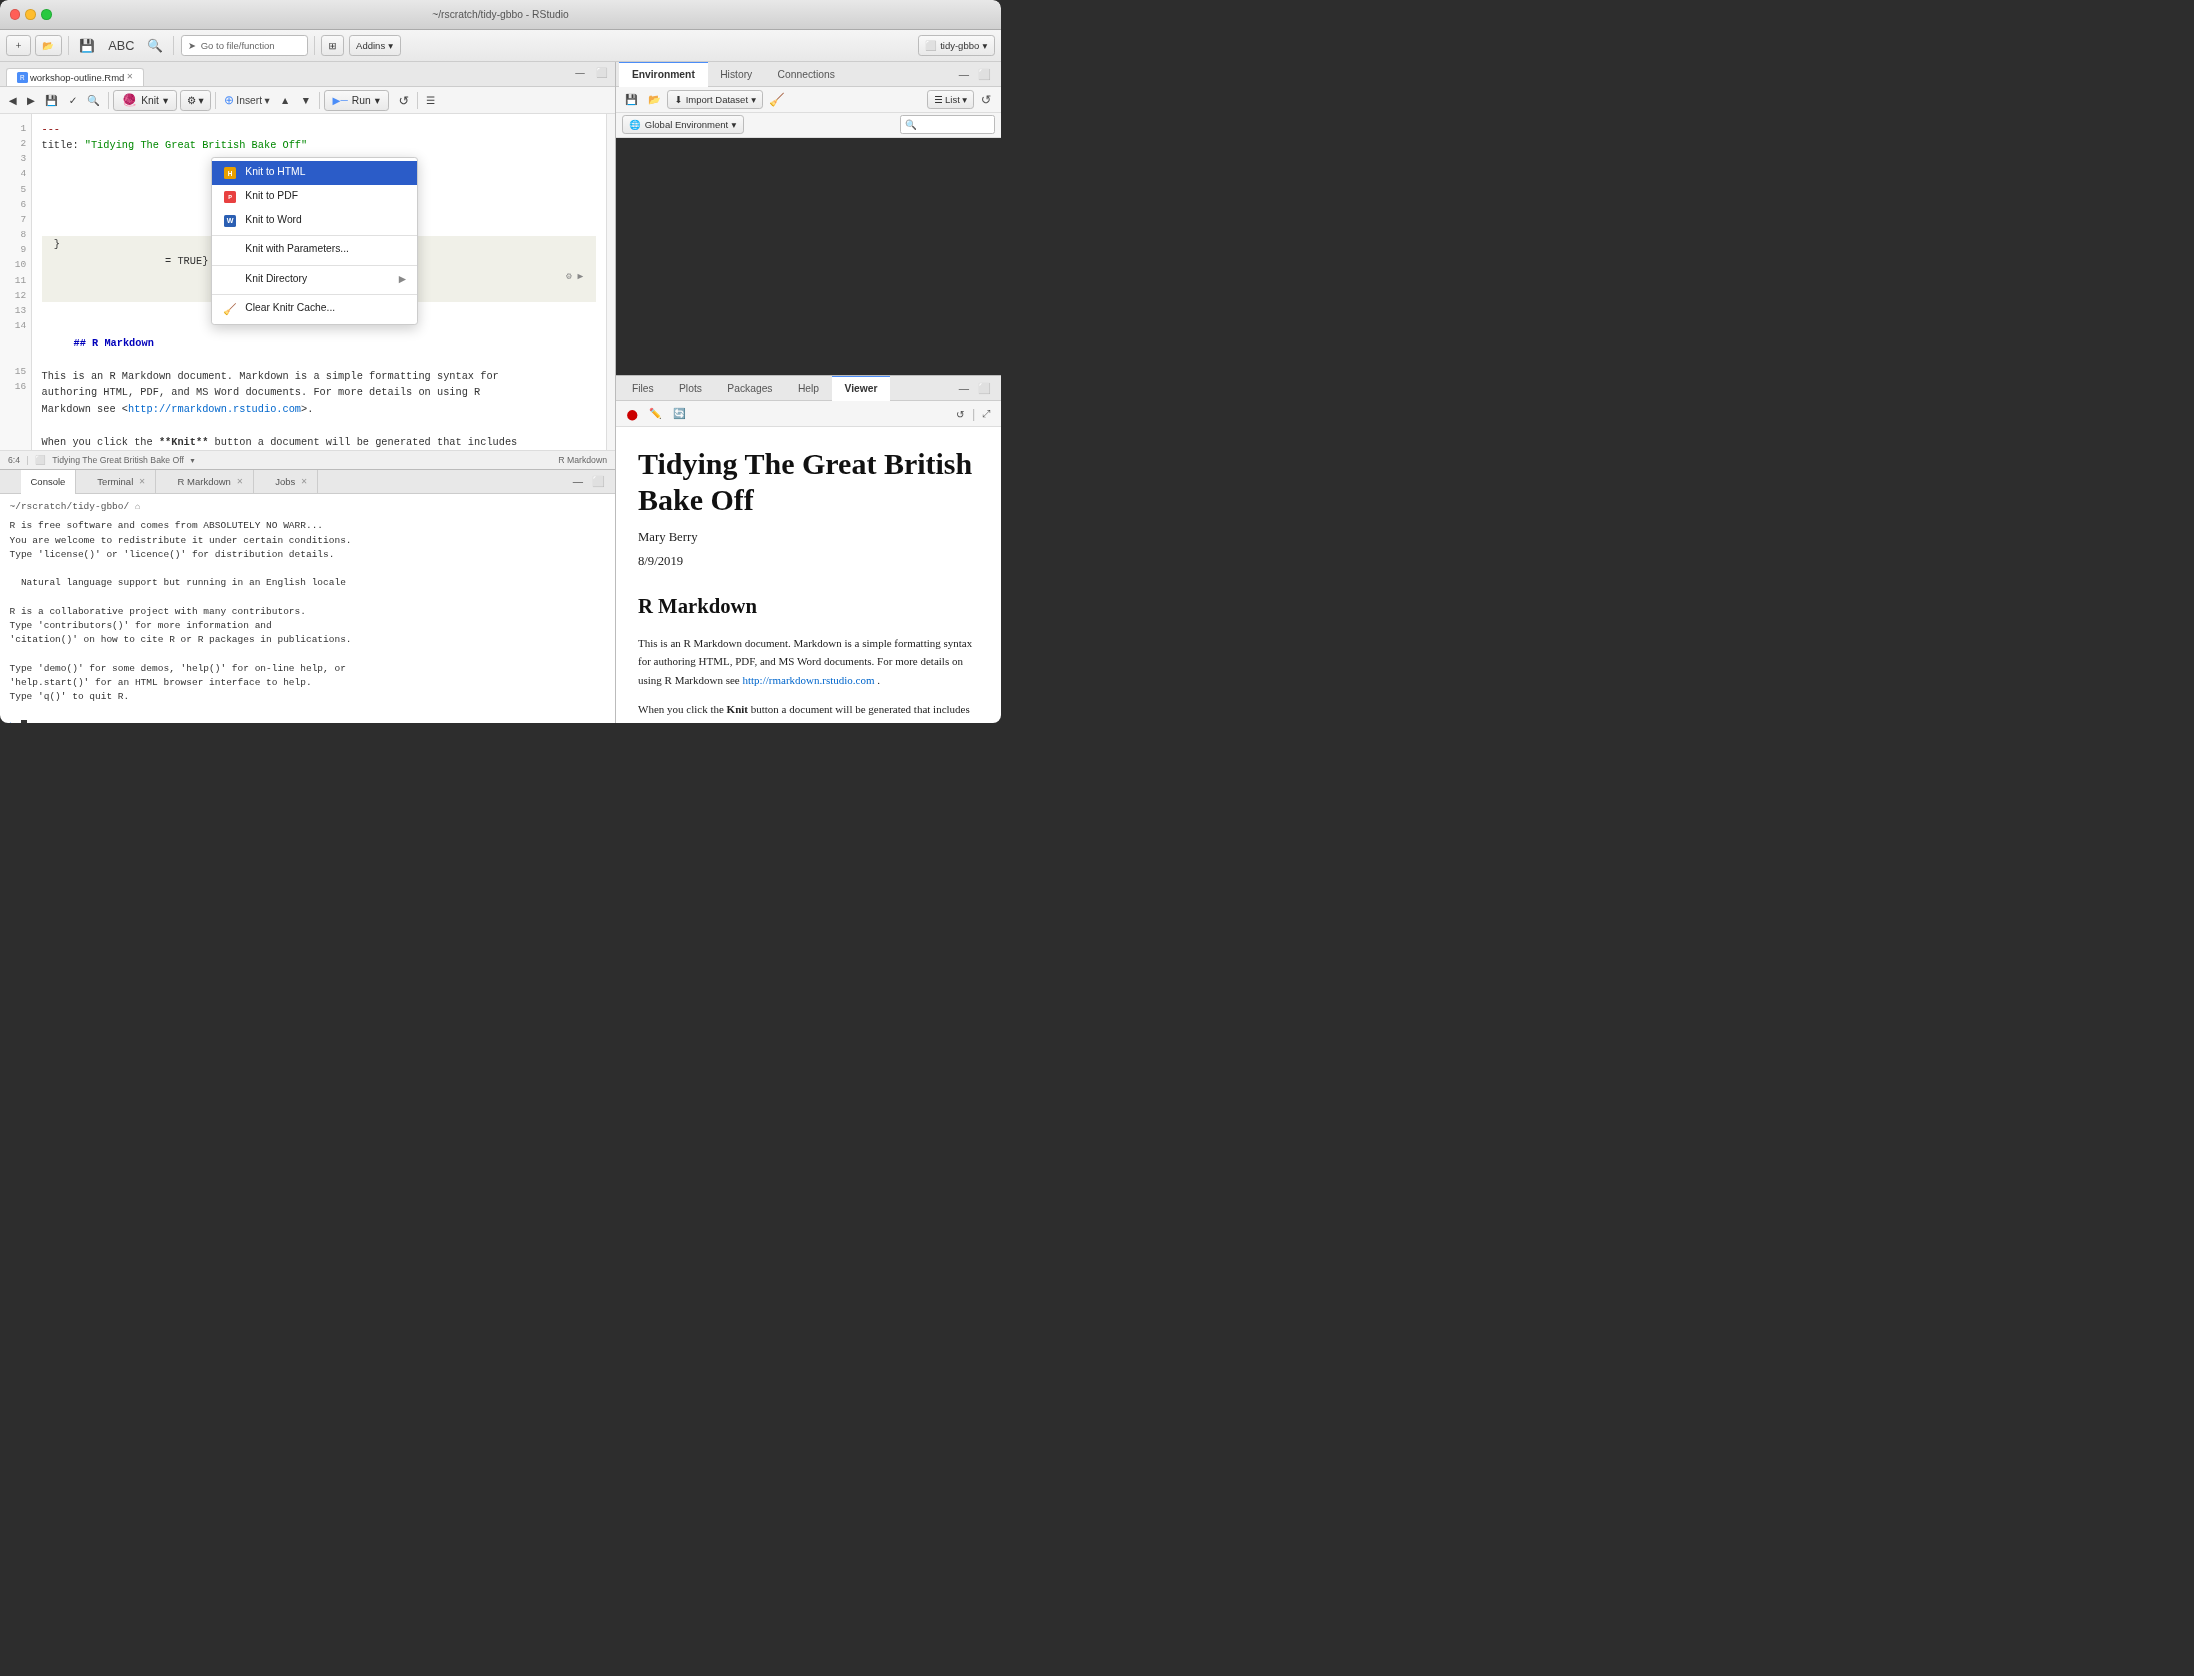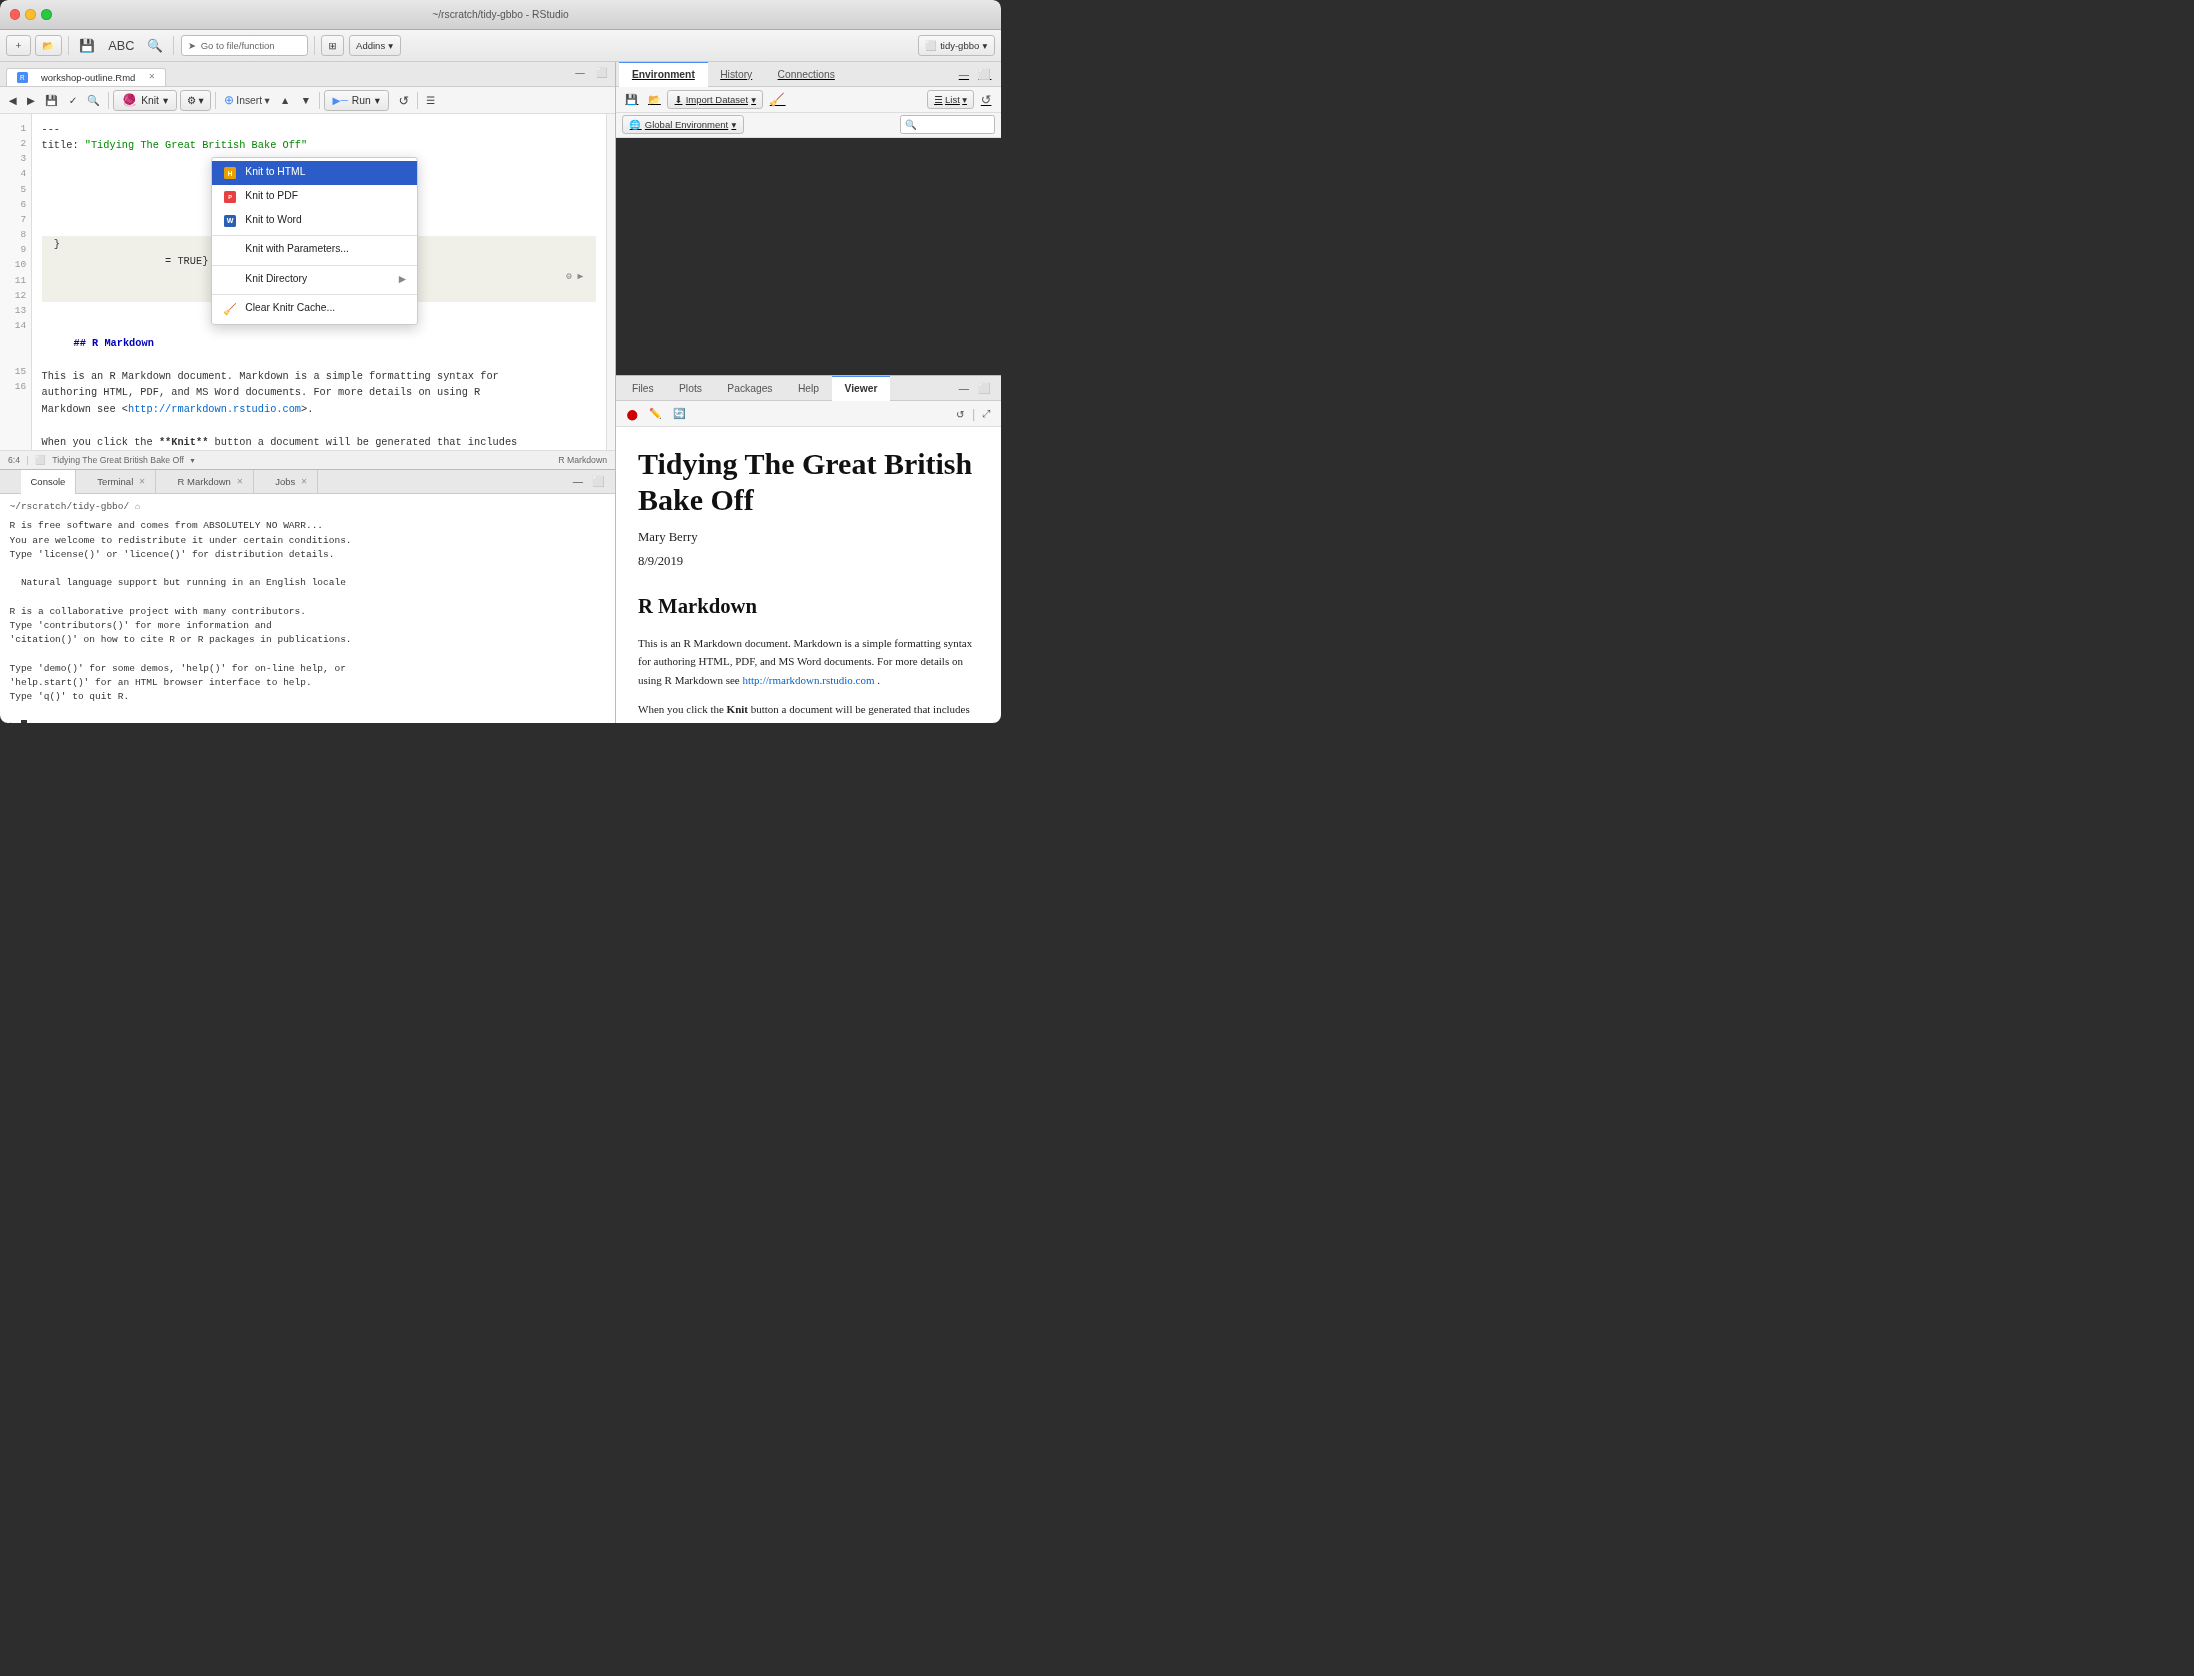--- a/index.html
+++ b/index.html
@@ -145,21 +145,21 @@
     }
     .editor-tab {
       background: white;
       border: 0.8px solid #ccc;
       border-bottom: none;
       padding: 3.2px 9.5px;
       font-size: 9.5px;
       color: #333;
       display: flex;
       align-items: flex-start;
-      gap: 13px;
+      gap: 2px;
       cursor: pointer;
       border-radius: 3.2px 3.2px 0 0;
     }
     .editor-tab .close-btn {
       font-size: 8px;
       color: #888;
       cursor: pointer;
     }
     .rmd-icon {
       width: 11px;
@@ -376,21 +376,20 @@
       display: flex;
       flex-direction: column;
     }
 
     
     .right-top {
       height: 314px;
       border-bottom: 0.8px solid #bbb;
       display: flex;
       flex-direction: column;
-      text-decoration: underline;
     }
     .right-tabs {
       background: #e8e8e8;
       height: 25.4px;
       display: flex;
       align-items: center;
       border-bottom: 0.8px solid #ccc;
       padding-left: 3.2px;
     }
     .right-tab {

